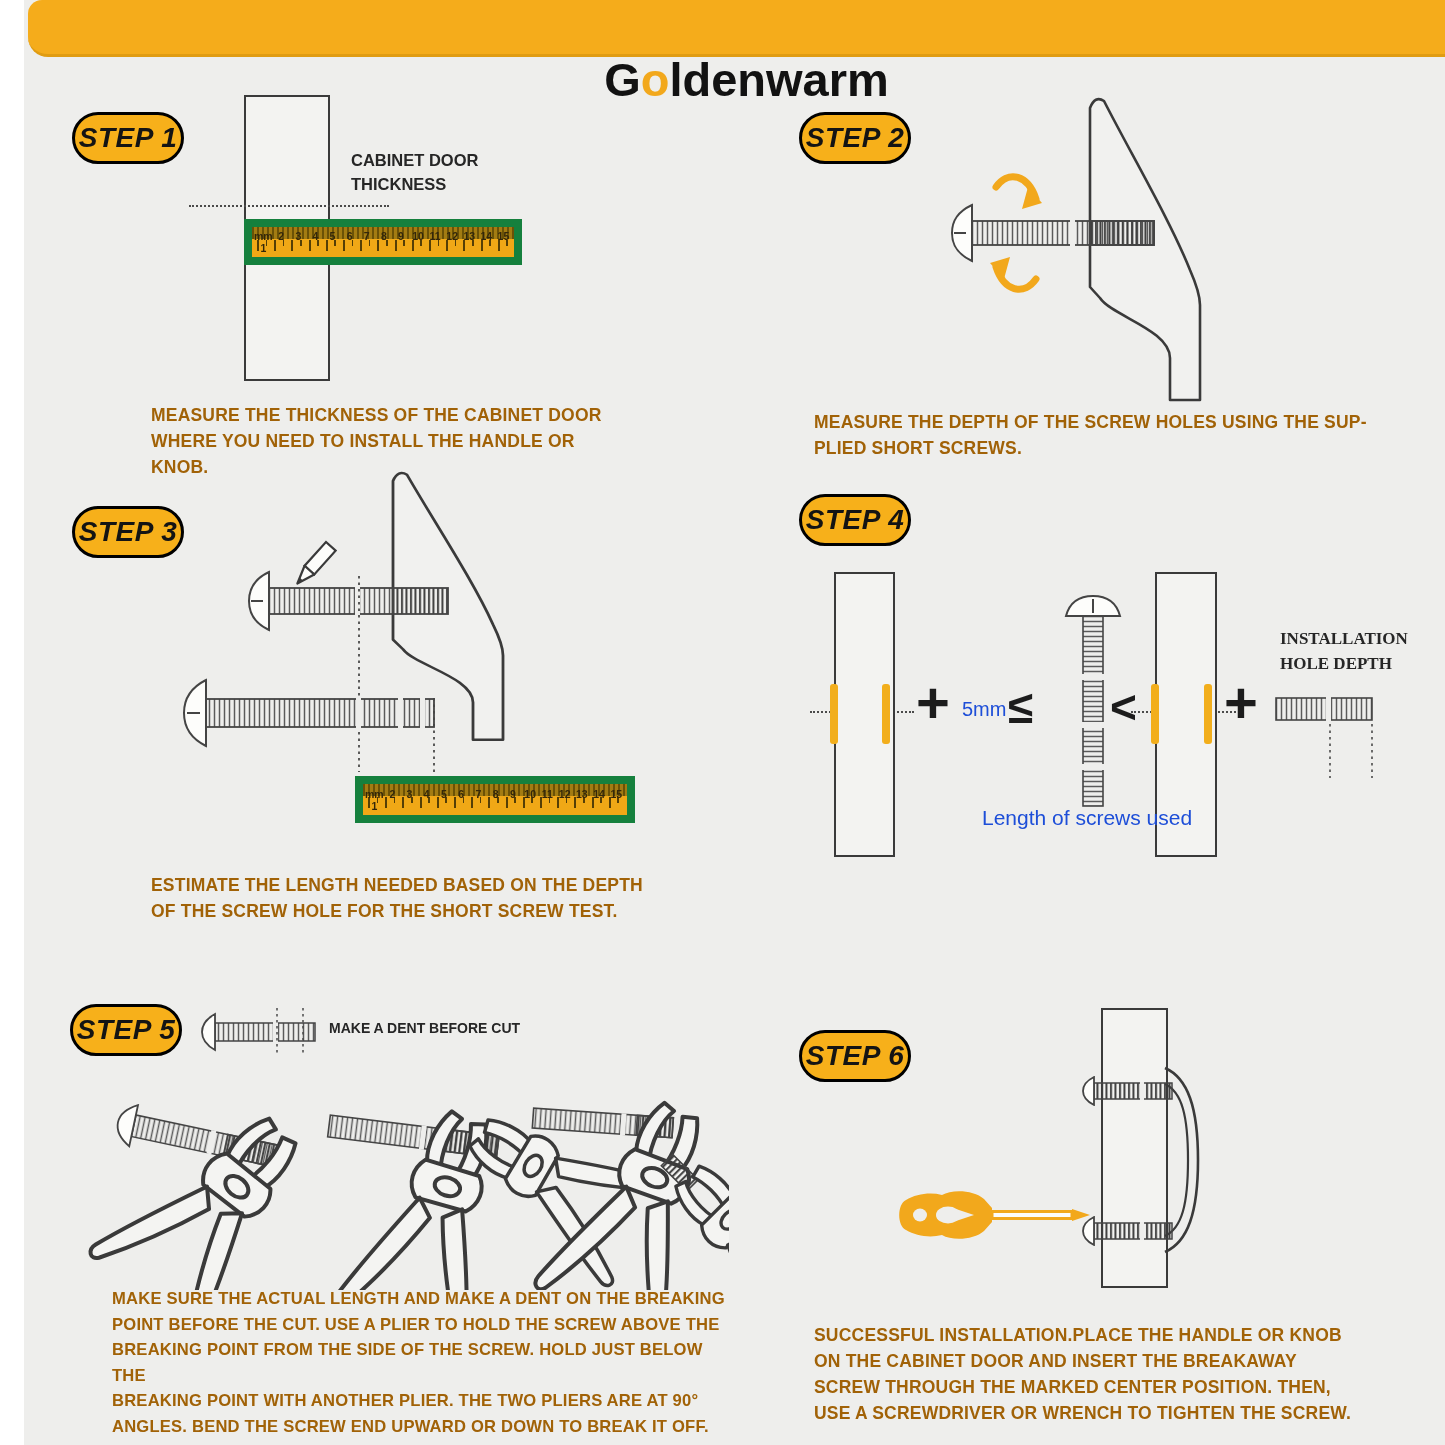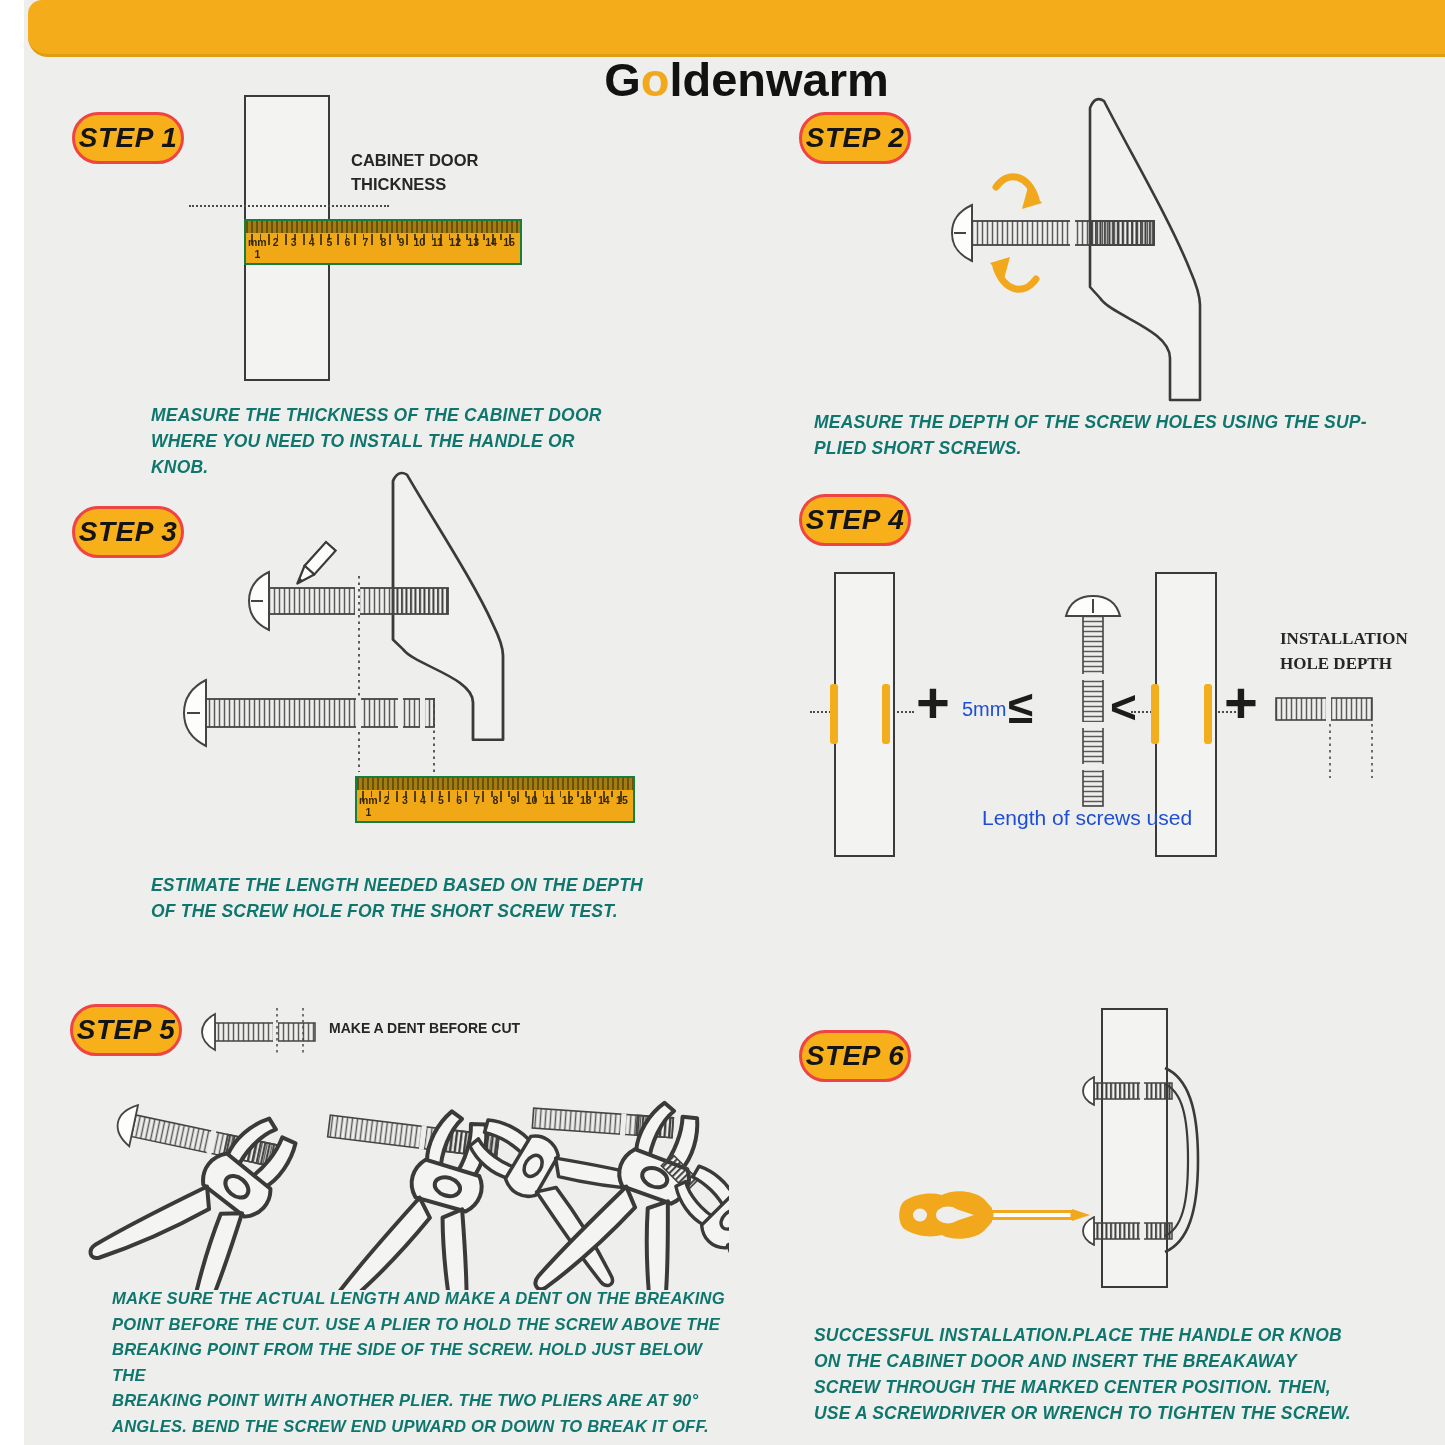--- a/index.html
+++ b/index.html
@@ -3,33 +3,33 @@
 <meta charset="utf-8">
 <style>
   html,body{margin:0;padding:0;}
   .page{position:relative;width:1445px;height:1445px;background:#eeeeec;overflow:hidden;
         font-family:"Liberation Sans",sans-serif;color:#262626;margin-left:24px;}
   .banner{position:absolute;top:0;left:4px;right:4px;height:54px;background:#f5ac1b;
           border-radius:14px 14px 20px 20px;border-bottom:3px solid #e09c12;}
   .logo{position:absolute;top:52px;left:0;right:0;text-align:center;
         font-size:47px;font-weight:bold;letter-spacing:0px;color:#121212;}
   .logo .accent{color:#f2a81c;}
-  .badge{position:absolute;width:106px;height:46px;background:#f7b01a;border:3px solid #ef4444;
+  .badge{position:absolute;width:106px;height:46px;background:#f7b01a;border:3px solid #000000;
          border-radius:26px;display:flex;align-items:center;justify-content:center;
          font-weight:bold;font-style:italic;font-size:28px;color:#141414;letter-spacing:0.5px;}
   .caption{position:absolute;font-weight:bold;font-size:17.5px;line-height:26px;
-           white-space:pre-line;letter-spacing:0.2px;color:#0f766e;font-style:italic;}
+           white-space:pre-line;letter-spacing:0.2px;color:#a16207;}
   .caption.small{font-size:16.6px;line-height:25.5px;}
   .anno{position:absolute;font-weight:bold;font-size:16.5px;line-height:24px;white-space:pre-line;}
   .plain{position:absolute;font-weight:normal;font-size:20px;color:#1d4ed8;}
   .sym{position:absolute;font-weight:bold;color:#1c1c1c;line-height:1;}
   .door{position:absolute;border:2.5px solid #3a3a3a;background:#f3f3f1;}
   .doth{position:absolute;border-top:2px dotted #4a4a4a;height:0;}
   .ybar{position:absolute;width:8px;height:60px;background:#f2ae1c;border-radius:3px;}
-  .ruler{position:absolute;background:#f0a816;border:2px solid #15803d;box-sizing:border-box;padding-left:44px;}
+  .ruler{position:absolute;background:#f0a816;border:8px solid #15803d;box-sizing:border-box;padding-left:44px;}
   .ruler .strip{position:absolute;left:0;right:0;top:0;height:12px;
                 background:repeating-linear-gradient(90deg,#6b5206 0 2px,#a37c12 2px 5px);}
   .ruler .tmaj{position:absolute;left:5px;right:5px;top:13px;height:11px;
                background:repeating-linear-gradient(90deg,#553f06 0 2px,transparent 2px 17.2px);}
   .ruler .tmin{position:absolute;left:5px;right:5px;top:13px;height:6px;
                background:repeating-linear-gradient(90deg,#553f06 0 1.5px,transparent 1.5px 8.6px);}
   .ruler .nums{position:absolute;left:2px;right:2px;bottom:3px;display:flex;
                font-size:10.5px;font-weight:bold;color:#33270a;}
   .ruler .nums span{flex:1;text-align:center;}
   svg.defs{position:absolute;width:0;height:0;}

